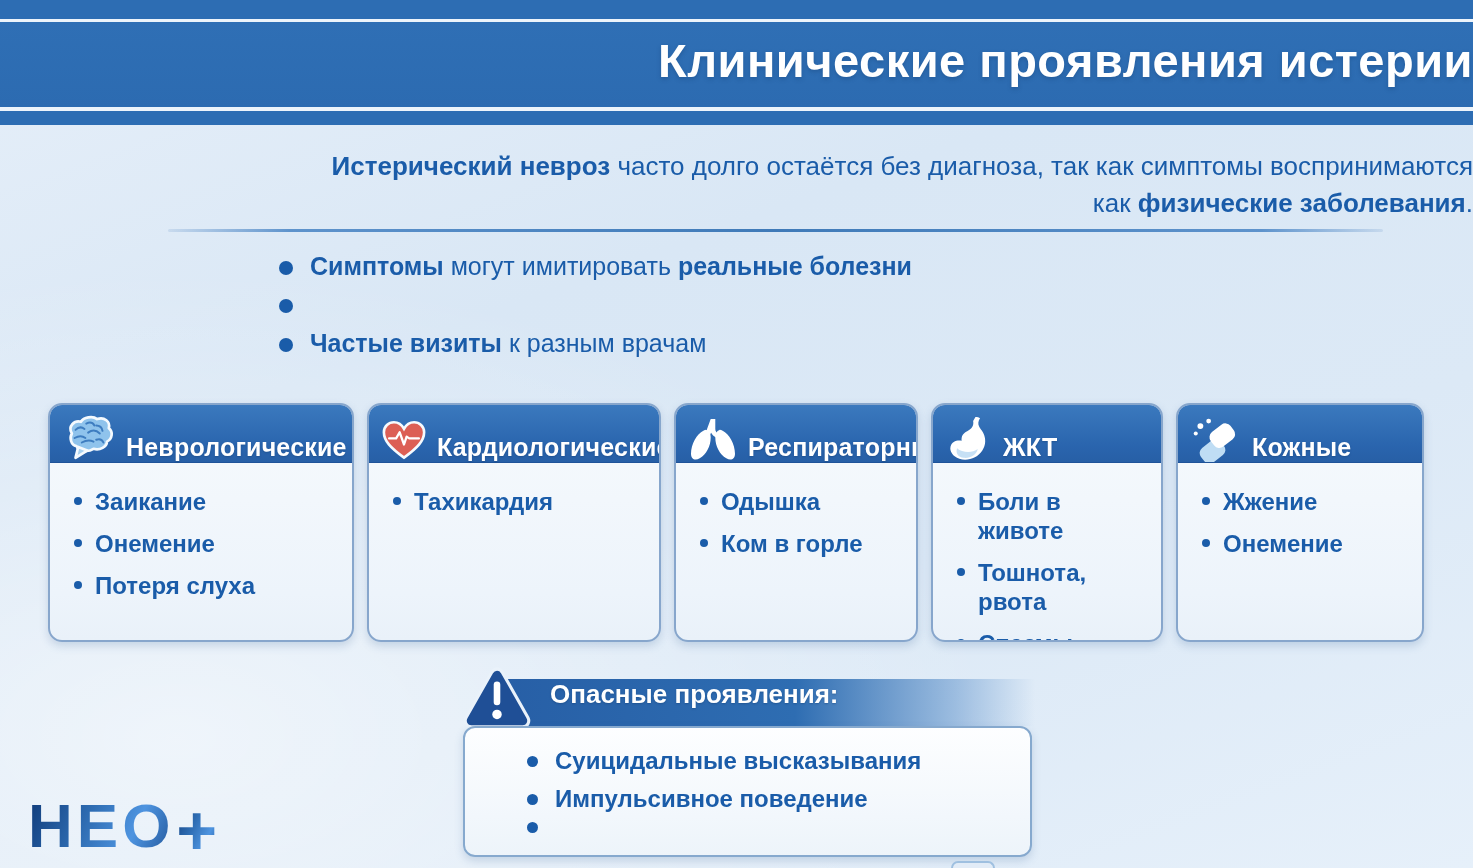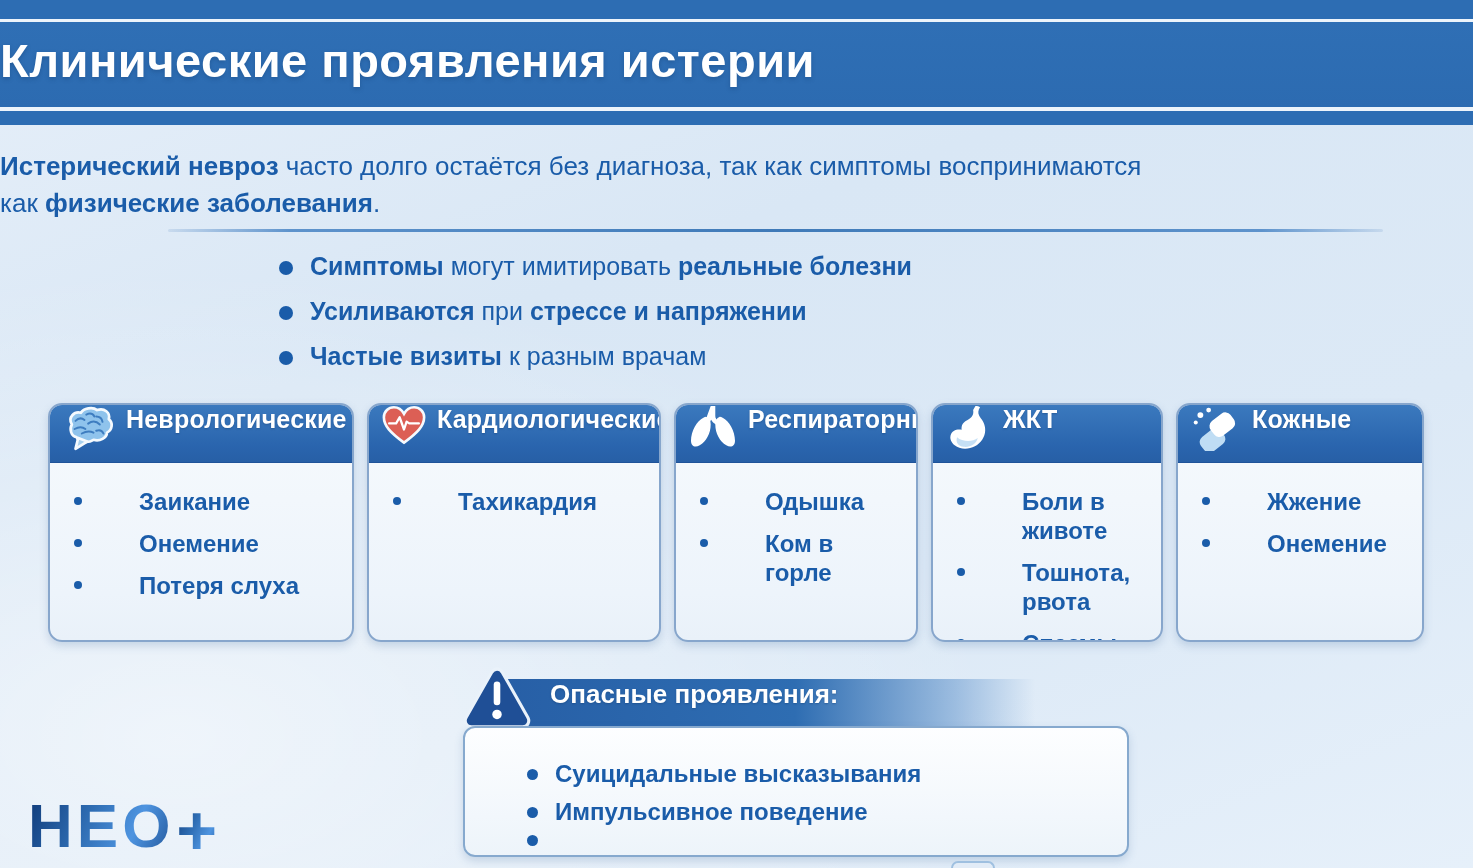--- a/index.html
+++ b/index.html
@@ -19,32 +19,32 @@
     position: absolute; top: 0; left: 0; right: 0; height: 125px;
     background: linear-gradient(180deg,
       #2D6DB3 0px, #2D6DB3 19px,
       #EDF4FB 19px, #EDF4FB 22px,
       #2F6FB5 22px, #2C6BB1 107px,
       #EDF4FB 107px, #EDF4FB 111px,
       #2D6DB3 111px, #2D6DB3 125px);
   }
   .title-band h1 {
     margin-top: 33px;
-    text-align: left;
+    text-align: right;
     font-size: 47px;
     font-weight: 700;
     color: #FFFFFF;
     letter-spacing: 0.5px;
     text-shadow: 0 2px 4px rgba(20,60,110,0.35);
   }
 
   
   .intro {
     position: absolute; top: 148px; left: 0; right: 0;
-    text-align: left;
+    text-align: right;
     font-size: 26px;
     line-height: 37px;
     color: #1A5CA9;
   }
   .divider {
     position: absolute; top: 229px; left: 168px; width: 1215px; height: 3px;
     background: linear-gradient(90deg, rgba(80,130,190,0.15) 0%, #5E93CC 10%, #3F7AB8 50%, #5E93CC 90%, rgba(80,130,190,0.15) 100%);
     border-radius: 2px;
   }
 
@@ -65,57 +65,57 @@
     height: 239px;
     border: 2px solid #87A6CC;
     border-radius: 14px;
     background: linear-gradient(180deg, #F7FAFD 0%, #EDF4FB 80%, #E9F1F9 100%);
     box-shadow: 0 4px 8px rgba(70,110,160,0.22);
     overflow: hidden;
   }
   .card-header {
     height: 58px;
     background: linear-gradient(180deg, #3B79BE 0%, #2A65AE 70%, #275FA6 100%);
-    display: flex; align-items: flex-start;
+    display: flex; align-items: flex-end;
     padding: 0 10px 0 12px;
     border-bottom: 1px solid #1F5399;
   }
   .card-icon { flex: 0 0 auto; display: flex; align-items: center; margin-right: 10px; }
   .card-title {
     color: #FFFFFF; font-weight: 700; font-size: 25px; letter-spacing: 0.2px;
     text-shadow: 0 1px 2px rgba(20,60,110,0.4);
     white-space: nowrap;
   }
   .card-body { padding: 24px 12px 0 24px; }
   .card-item { display: flex; margin-bottom: 13px; font-size: 24px; font-weight: 700; line-height: 29px; }
-  .card-item .txt { white-space: pre-line; margin-left: 44px; }
+  .card-item .txt { white-space: pre-line; }
   .item-dot {
     flex: 0 0 auto; width: 8px; height: 8px; border-radius: 50%;
     background: #1A5CA9; margin: 10px 13px 0 0;
   }
 
   
   .danger-band {
     position: absolute; top: 679px; left: 502px; width: 533px; height: 47px;
     background: linear-gradient(90deg, #275FA6 0%, #2E6DB2 55%, rgba(100,150,205,0.55) 85%, rgba(150,190,230,0) 100%);
     display: flex; 
     padding-left: 48px;
   }
   .danger-title {
     color: #FFFFFF; font-weight: 700; font-size: 26px;
     text-shadow: 0 1px 2px rgba(20,60,110,0.4);
   }
   .danger-triangle { position: absolute; top: 664px; left: 459px; }
   .danger-box {
-    position: absolute; top: 726px; left: 463px; width: 666px; height: 131px;
+    position: absolute; top: 726px; left: 463px; width: 569px; height: 131px;
     background: linear-gradient(180deg, #FDFEFF 0%, #F2F7FC 70%, #EDF4FA 100%);
     border: 2px solid #86A9CE;
     border-radius: 12px;
     box-shadow: 0 4px 8px rgba(70,110,160,0.22);
-    padding: 31px 10px 0 62px;
+    padding: 18px 10px 0 62px;
   }
   .danger-item { display: flex; align-items: center; margin-bottom: 8px; font-size: 24px; font-weight: 700; line-height: 30px; }
   .danger-item .item-dot { width: 11px; height: 11px; margin: 0 17px 0 0; }
 
   
   .logo { position: absolute; top: 790px; left: 28px; display: flex; align-items: flex-end; }
   .logo-text, .logo-plus {
     font-weight: 800;
     background: linear-gradient(115deg, #123F7E 5%, #2E6CB2 40%, #4E94E0 70%, #1C4F92 100%);
     -webkit-background-clip: text; background-clip: text;
@@ -145,21 +145,20 @@
 </div>
 <div class="divider"></div>
 
 <div class="keypoints">
   <div class="kp-row">
     <span class="kp-dot"></span>
     <span><span class="b">Симптомы</span><span> могут имитировать </span><span class="b">реальные болезни</span></span>
   </div>
   <div class="kp-row">
     <span class="kp-dot"></span>
-    <span><span class="b">Усиливаются</span><span> при </span><span class="b">стрессе и напряжении</span></span>
   </div>
   <div class="kp-row">
     <span class="kp-dot"></span>
     <span><span class="b">Частые визиты</span><span> к разным врачам</span></span>
   </div>
 </div>
 
 <div class="cards-row">
 
   <div class="card" style="width:306px">

